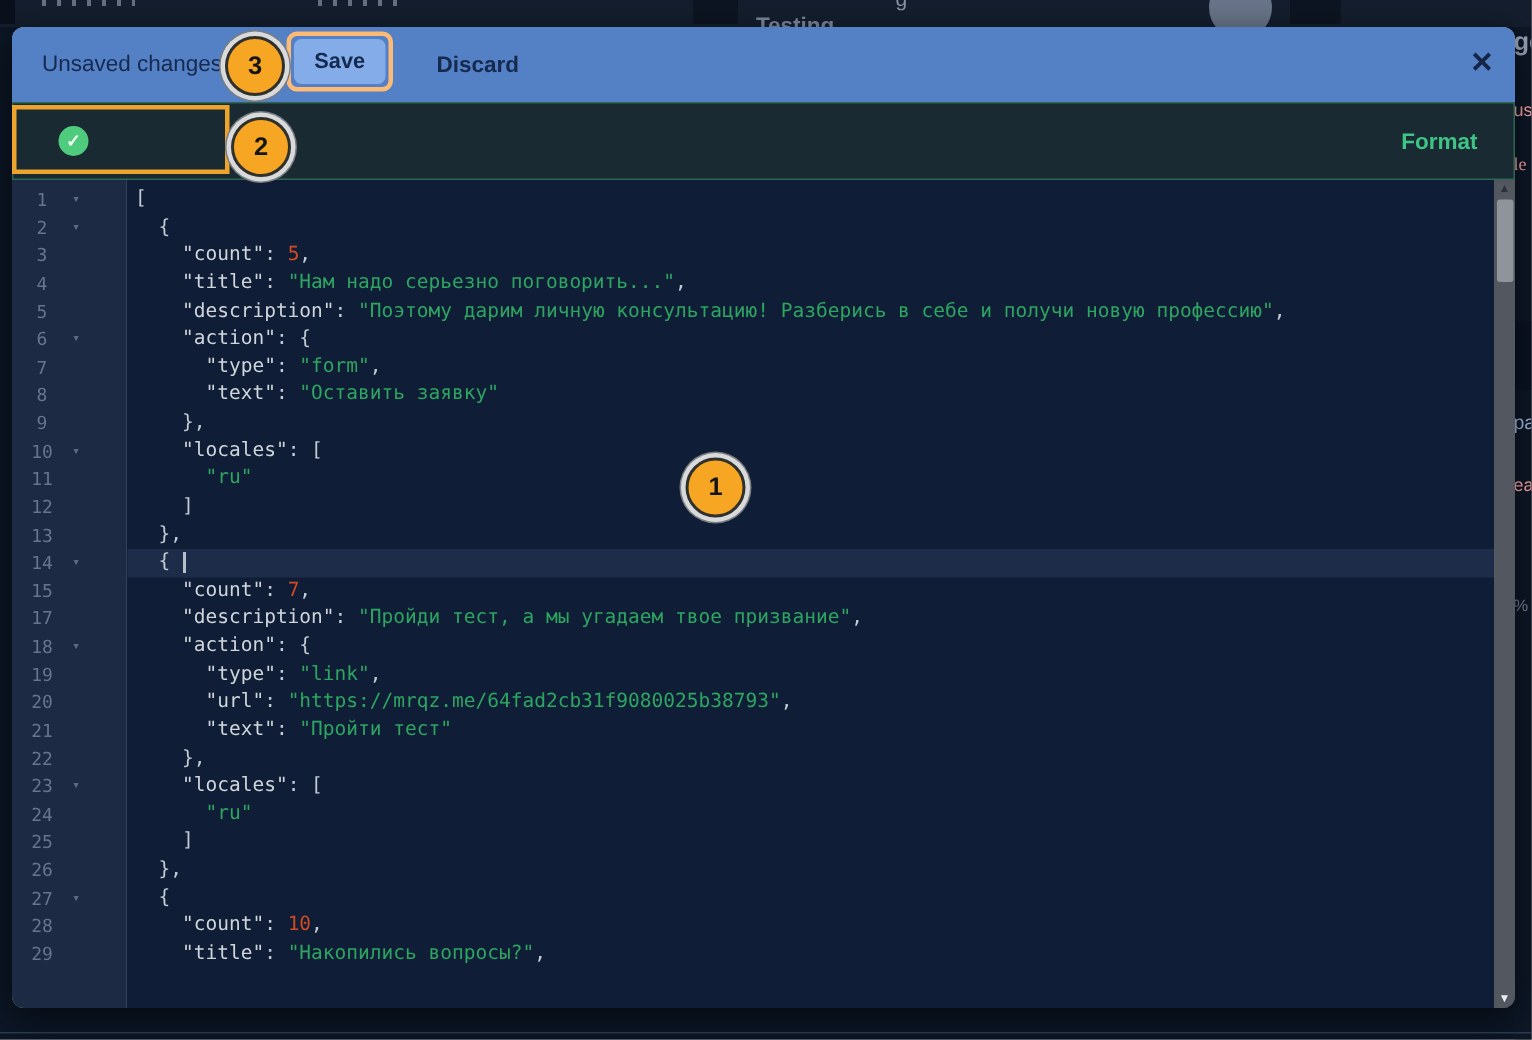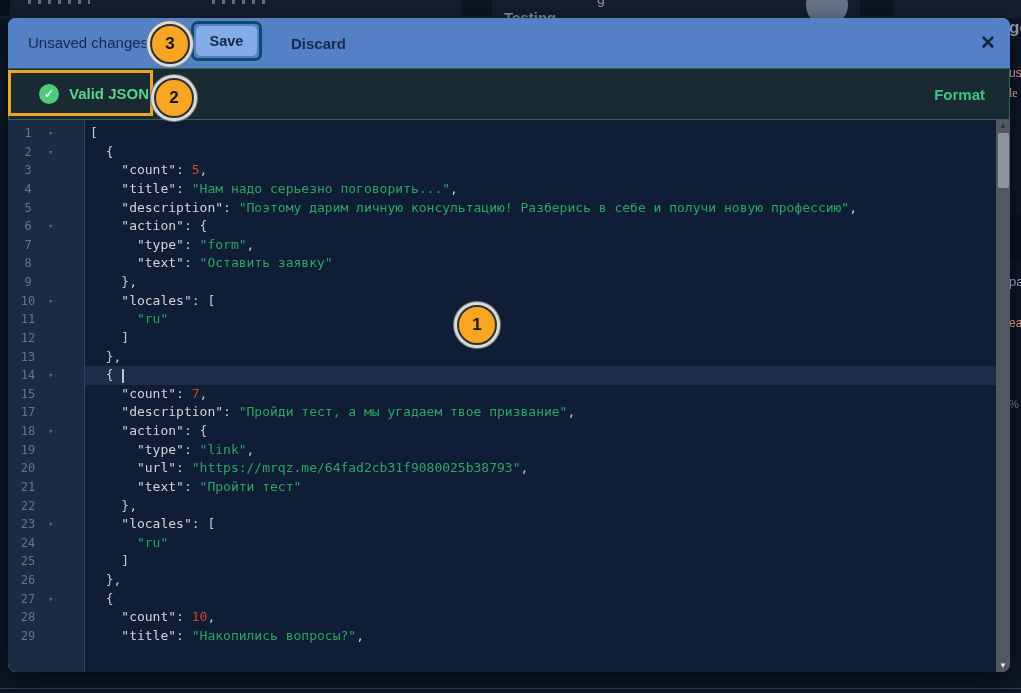--- a/index.html
+++ b/index.html
@@ -15,34 +15,34 @@
     background:repeating-linear-gradient(90deg,#8a93a3 0 3px,transparent 3px 10px);}
   .fb1{left:28px;width:62px;} .fb2{left:212px;width:56px;}
   .dark-block{position:absolute;top:0;height:16px;background:#0d1522;}
   .db1{left:462px;width:30px;} .db2{left:860px;width:34px;}
   .testing-frag{position:absolute;left:504px;top:9px;color:#7c889c;font-size:15px;font-weight:bold;}
   .g-frag{position:absolute;left:597px;top:-9px;color:#8a93a3;font-size:14px;}
   .avatar{position:absolute;left:806px;top:-16px;width:42px;height:42px;border-radius:50%;background:#69758a;}
   .right-strip{position:absolute;left:1010px;top:18px;width:11px;height:675px;background:#0d1726;overflow:hidden;}
   .rs-frag{position:absolute;left:-1px;color:#fca5a5;font-size:12px;white-space:nowrap;}
   .rs-ge{top:0px;font-size:17px;color:#9aa5b8;font-weight:bold;}
-  .rs-us{top:48px;} .rs-le{top:68px;font-family:Liberation Serif, serif;} .rs-ac{top:88px;padding-left:48px;}
+  .rs-us{top:48px;} .rs-le{top:84px;font-family:Liberation Serif, serif;} .rs-ac{top:88px;padding-left:48px;}
   .rs-pa{top:256px;font-size:13px;color:#a3b9de;} .rs-ea{top:298px;} .rs-pct{top:380px;font-size:11px;color:#76839a;}
   .rs-band{position:absolute;left:0;top:196px;width:11px;height:46px;background:#0a1322;}
   .bottom-line{position:absolute;left:0;top:688px;width:1021px;height:1px;background:#38455c;opacity:.8;}
 
   
   .modal{position:absolute;left:8px;top:18px;width:1002px;height:654px;border-radius:8px;
     overflow:hidden;background:#a3a3a3;box-shadow:0 6px 24px rgba(0,0,0,.55);}
 
   
   .hdr{position:absolute;left:0;top:0;width:100%;height:50px;background:#5480c5;}
   .hdr-status{position:absolute;left:20px;top:0;line-height:50px;color:#16294e;font-size:15px;font-weight:500;}
   .save-box{position:absolute;left:183px;top:3px;width:71px;height:40px;box-sizing:border-box;
-    border:3px solid #0c4a6e;border-radius:7px;display:flex;align-items:center;justify-content:center;}
+    border:3px solid #fdba74;border-radius:7px;display:flex;align-items:center;justify-content:center;}
   .save-btn{width:61px;height:30px;background:#83ace8;border:none;border-radius:5px;
     color:#14294f;font-family:"Liberation Sans",sans-serif;font-size:14.5px;font-weight:bold;cursor:pointer;}
   .discard-btn{position:absolute;left:277px;top:0;line-height:50px;color:#16294e;font-size:15px;font-weight:bold;cursor:pointer;background:none;border:none;font-family:"Liberation Sans",sans-serif;height:50px;}
   .close-x{position:absolute;right:14px;top:0;line-height:50px;color:#132445;font-size:19px;font-weight:bold;cursor:pointer;}
 
   
   .valbar{position:absolute;left:0;top:50px;width:100%;height:52px;background:#1a2a33;box-sizing:border-box;
     border:1px solid rgba(62,150,110,.55);}
   .check-circle{position:absolute;left:30px;top:15px;width:20px;height:20px;border-radius:50%;
     background:#4ecb7c;color:#eafcf1;font-size:12px;font-weight:bold;text-align:center;line-height:20px;}
@@ -109,21 +109,20 @@
     <span class="hdr-status">Unsaved changes</span>
     <div class="save-box">
       <button class="save-btn">Save</button>
     </div>
     <button class="discard-btn">Discard</button>
     <span class="close-x">✕</span>
   </div>
 
   <div class="valbar">
     <span class="check-circle">✓</span>
-    <span class="valid-label">Valid JSON</span>
     <button class="format-btn">Format</button>
   </div>
   <div class="valid-box"></div>
 
   <div class="editor">
     <div class="code-lines">
         <div class="cl">
           <span class="g">
             <span class="ln">1</span>
             <span class="fold">▾</span>

